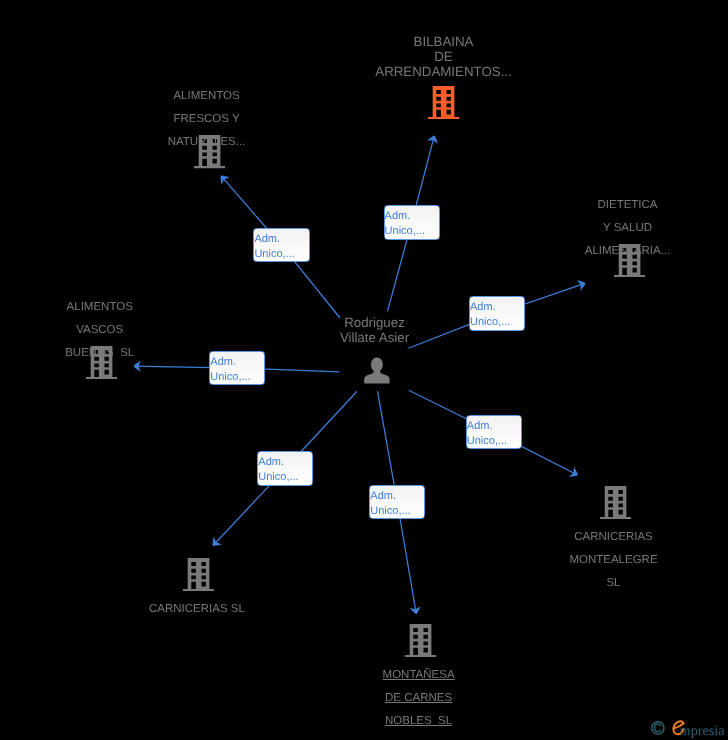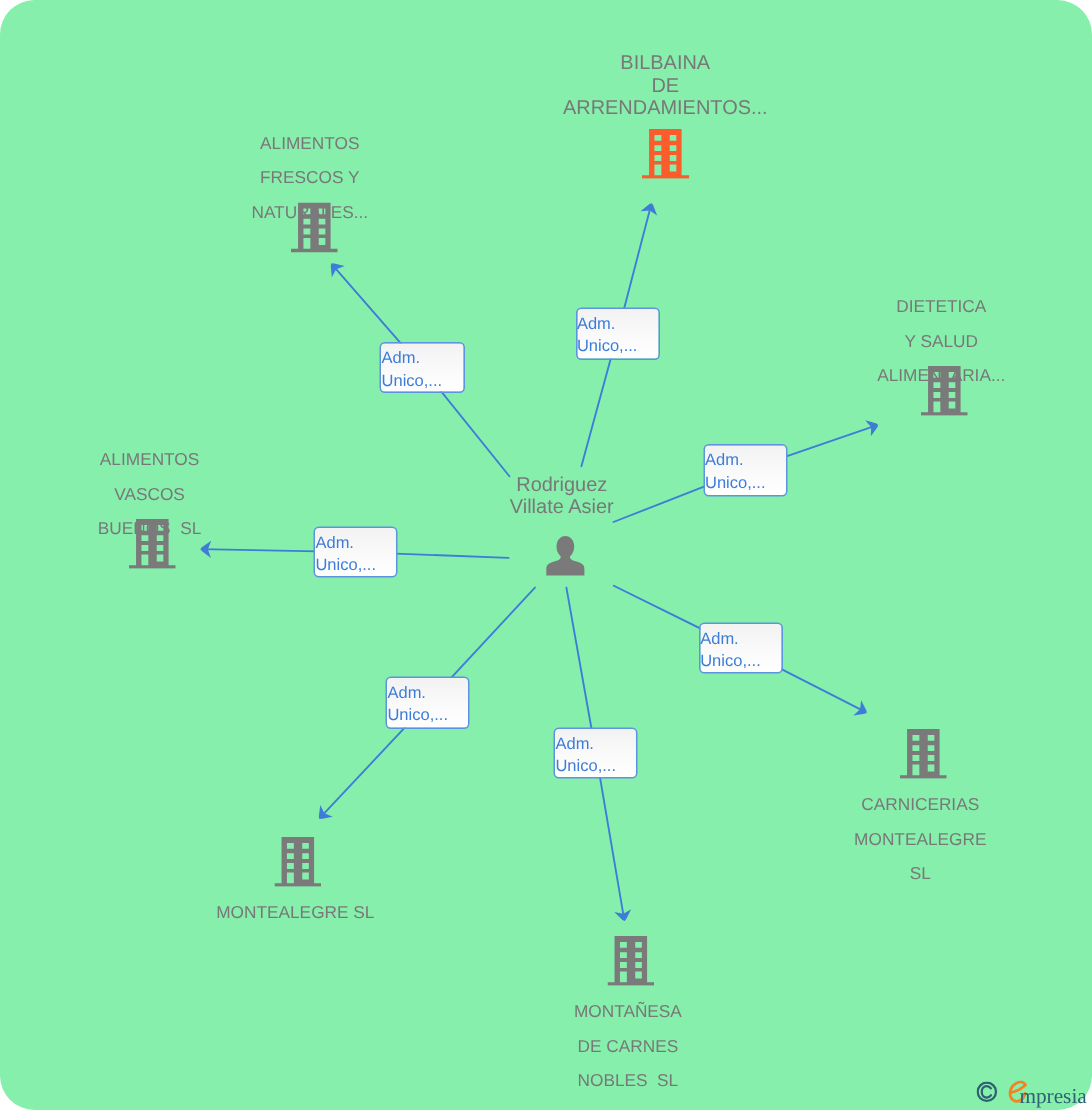--- a/index.html
+++ b/index.html
@@ -1,20 +1,20 @@
 <!DOCTYPE html>
 <html><head>
 <meta charset="utf-8">
 <title>Relationship graph</title>
 <style>
   html,body{margin:0;padding:0;background:#ffffff;}
   body{width:728px;height:740px;overflow:hidden;
        font-family:"Liberation Sans",sans-serif;-webkit-font-smoothing:antialiased;
        text-rendering:geometricPrecision;}
-  #stage{position:relative;transform:translateZ(0);width:728px;height:740px;background:#86efac;border-radius:23px;}
+  #stage{position:relative;transform:translateZ(0);width:728px;height:740px;background:#000000;}
   svg.edges{position:absolute;left:0;top:0;width:728px;height:740px;}
   .node{position:absolute;left:0;top:0;}
   .node-label{position:absolute;text-align:center;white-space:pre;width:300px;
       font-size:11.5px;line-height:23px;color:#787878;}
   .node-label.big{font-size:13.3px;line-height:14.85px;}
   .node-icon{position:absolute;}
   .elabel{position:absolute;border:1.6px solid #5d94e0;border-radius:3.6px;
       background:linear-gradient(to bottom,#f2f2f2 0%,#fafafa 55%,#ffffff 100%);
       box-sizing:border-box;text-align:left;
       font-size:11px;line-height:14.8px;color:#3d7dd8;
@@ -108,29 +108,29 @@
   </div>
   <div class="node">
     <div class="node-label" style="left: 463.5px; top: 525.7px;">CARNICERIAS
 MONTEALEGRE
 SL</div>
     <div class="node-icon" style="left: 599.9px; top: 486.2px;"><svg width="31.4" height="33.2" viewBox="0 0 31.4 33.2">
           <path fill="#7a7a7a" fill-rule="evenodd" d="M0 30.9H31.4V33.2H0ZM4.7 0H26.4V30.9H4.7ZM8.3 4.0H12.9V7.9H8.3Z M18.5 4.0H22.9V7.9H18.5ZM8.3 10.8H12.9V14.7H8.3Z M18.5 10.8H22.9V14.7H18.5ZM8.3 17.4H12.9V21.3H8.3Z M18.5 17.4H22.9V21.3H18.5ZM8.3 23.7H12.9V30.9H8.3Z M18.5 23.7H22.9V28.4H18.5Z"></path>
         </svg></div>
   </div>
   <div class="node">
-    <div class="node-label" style="left: 268.6px; top: 663.8px;">MONTAÑESA
+    <div class="node-label" style="left: 268.6px; top: 663.8px; text-decoration: underline;">MONTAÑESA
 DE CARNES
 NOBLES  SL</div>
     <div class="node-icon" style="left: 404.9px; top: 624.1px;"><svg width="31.4" height="33.2" viewBox="0 0 31.4 33.2">
           <path fill="#7a7a7a" fill-rule="evenodd" d="M0 30.9H31.4V33.2H0ZM4.7 0H26.4V30.9H4.7ZM8.3 4.0H12.9V7.9H8.3Z M18.5 4.0H22.9V7.9H18.5ZM8.3 10.8H12.9V14.7H8.3Z M18.5 10.8H22.9V14.7H18.5ZM8.3 17.4H12.9V21.3H8.3Z M18.5 17.4H22.9V21.3H18.5ZM8.3 23.7H12.9V30.9H8.3Z M18.5 23.7H22.9V28.4H18.5Z"></path>
         </svg></div>
   </div>
   <div class="node">
-    <div class="node-label" style="left: 46.9px; top: 597.5px;">MONTEALEGRE SL</div>
+    <div class="node-label" style="left: 46.9px; top: 597.5px;">CARNICERIAS SL</div>
     <div class="node-icon" style="left: 182.9px; top: 557.8px;"><svg width="31.4" height="33.2" viewBox="0 0 31.4 33.2">
           <path fill="#7a7a7a" fill-rule="evenodd" d="M0 30.9H31.4V33.2H0ZM4.7 0H26.4V30.9H4.7ZM8.3 4.0H12.9V7.9H8.3Z M18.5 4.0H22.9V7.9H18.5ZM8.3 10.8H12.9V14.7H8.3Z M18.5 10.8H22.9V14.7H18.5ZM8.3 17.4H12.9V21.3H8.3Z M18.5 17.4H22.9V21.3H18.5ZM8.3 23.7H12.9V30.9H8.3Z M18.5 23.7H22.9V28.4H18.5Z"></path>
         </svg></div>
   </div>
 
   <div class="node">
     <div class="node-label big" style="left: 224.5px; top: 316.3px;">Rodriguez
 Villate Asier</div>
     <div class="node-icon" style="left: 364.1px; top: 356.9px;"><svg width="25.8" height="26.9" viewBox="0 0 25.8 26.9">
           <path fill="#7a7a7a" d="M12.9 0.4C9.5 0.4 7.0 3.4 7.0 7.4C7.0 11.6 9.5 15.0 12.9 15.0C16.3 15.0 18.8 11.6 18.8 7.4C18.8 3.4 16.3 0.4 12.9 0.4Z"></path>

